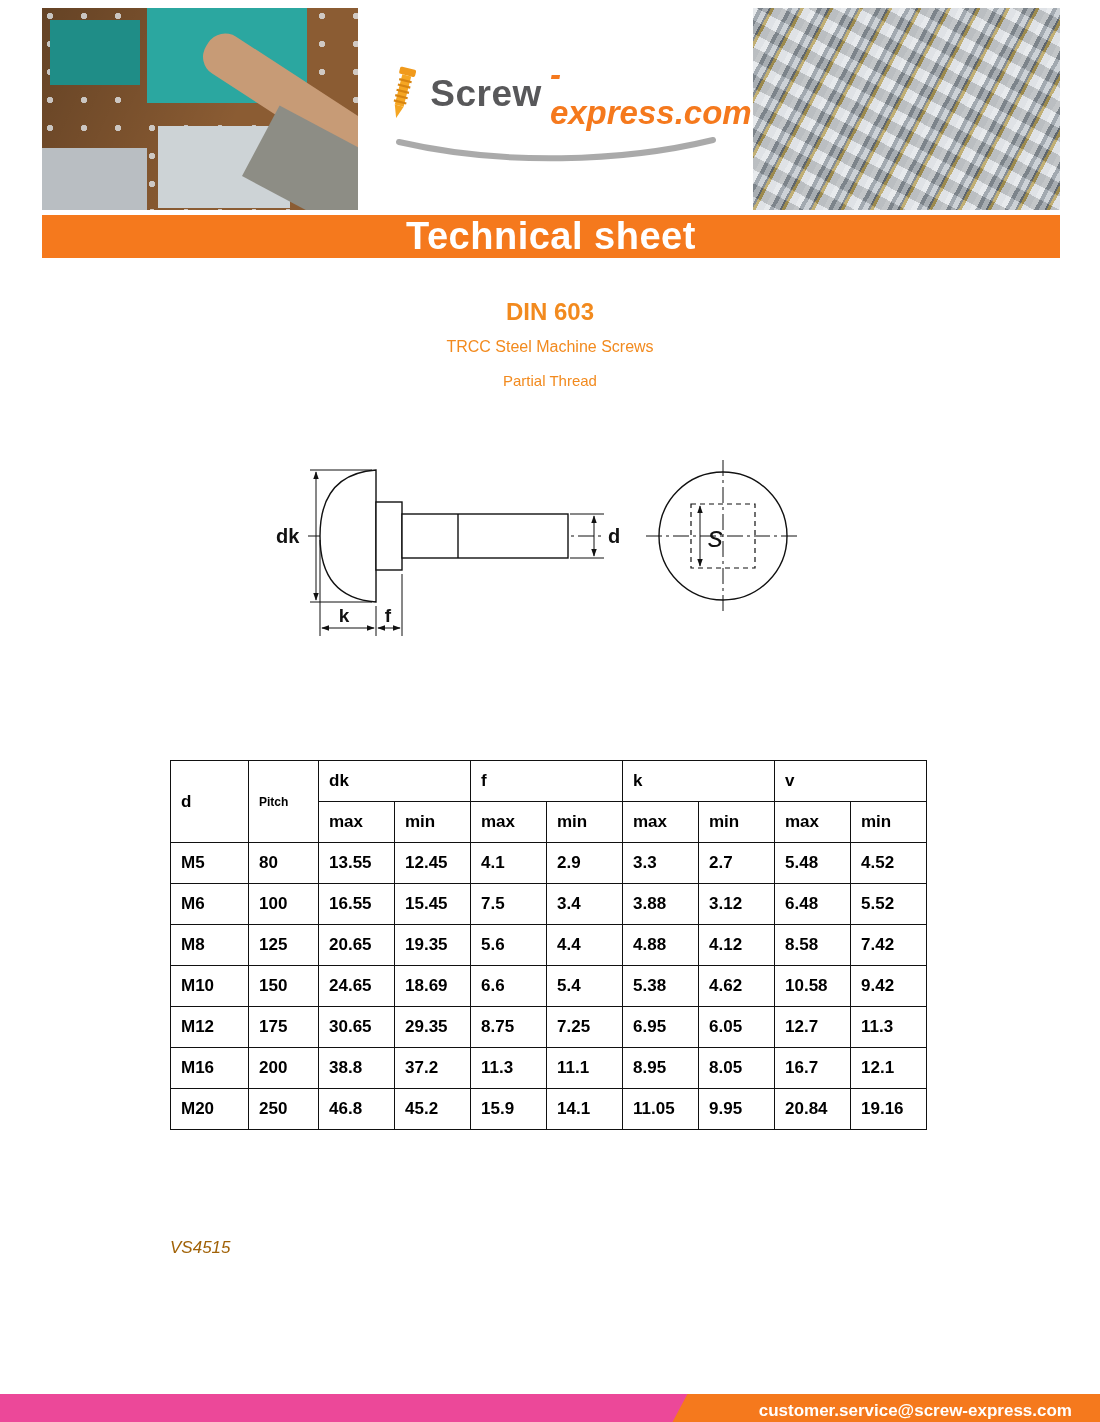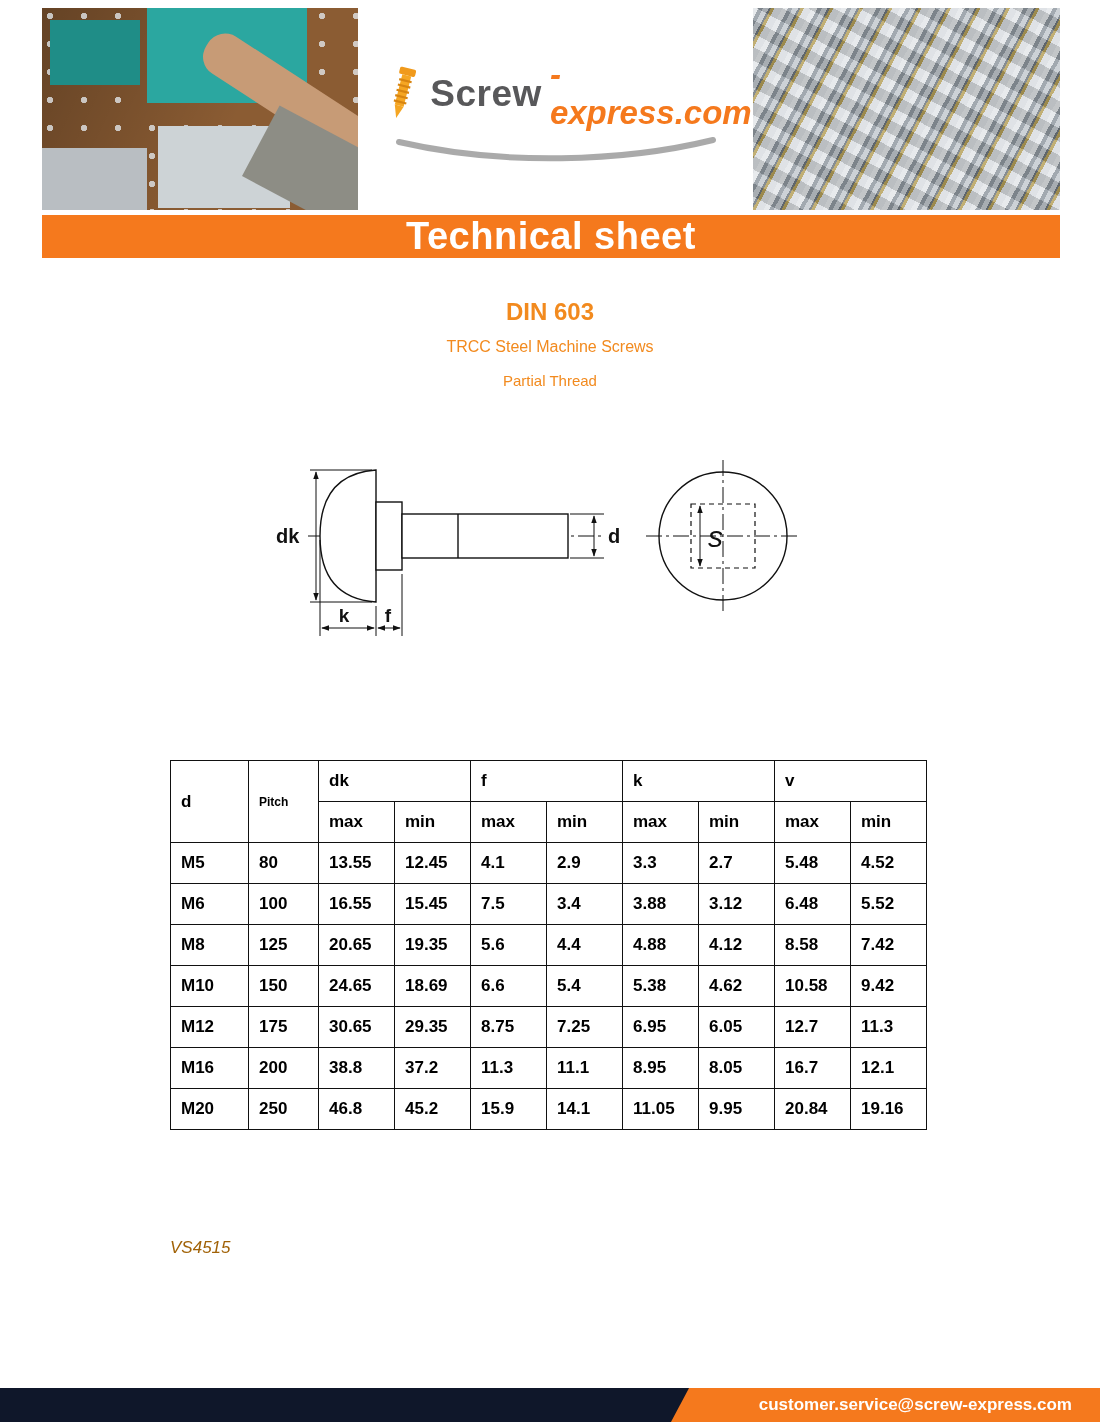--- a/index.html
+++ b/index.html
@@ -59,21 +59,21 @@
   
   table.dim{position:absolute;top:760px;left:170px;border-collapse:collapse;font-size:17px;}
   table.dim th, table.dim td{border:1.6px solid #111;padding:8px 10px;text-align:left;
         font-weight:700;height:24px;background:#fff;}
   table.dim th{vertical-align:middle;}
   th.col-pitch{font-size:12px;font-weight:400;}
   col.c-d{width:78px;} col.c-pitch{width:70px;} col.c-v{width:76px;}
 
   
   .ref{position:absolute;top:1238px;left:170px;font-style:italic;font-size:17px;color:#a16207;}
-  footer{position:absolute;left:0;right:0;bottom:0;height:34px;background:#0f172a;overflow:hidden;}
+  footer{position:absolute;left:0;right:0;bottom:0;height:28px;background:#ec4899;overflow:hidden;}
   .footer-orange{position:absolute;top:0;bottom:0;right:-24px;width:444px;background:#f5791d;
                  transform:skewX(-28deg);}
   .footer-email{position:absolute;right:28px;top:0;line-height:34px;color:#fff;
                 font-weight:700;font-size:17px;}
 </style>
 </head>
 <body>
 
 <div class="page">
 

